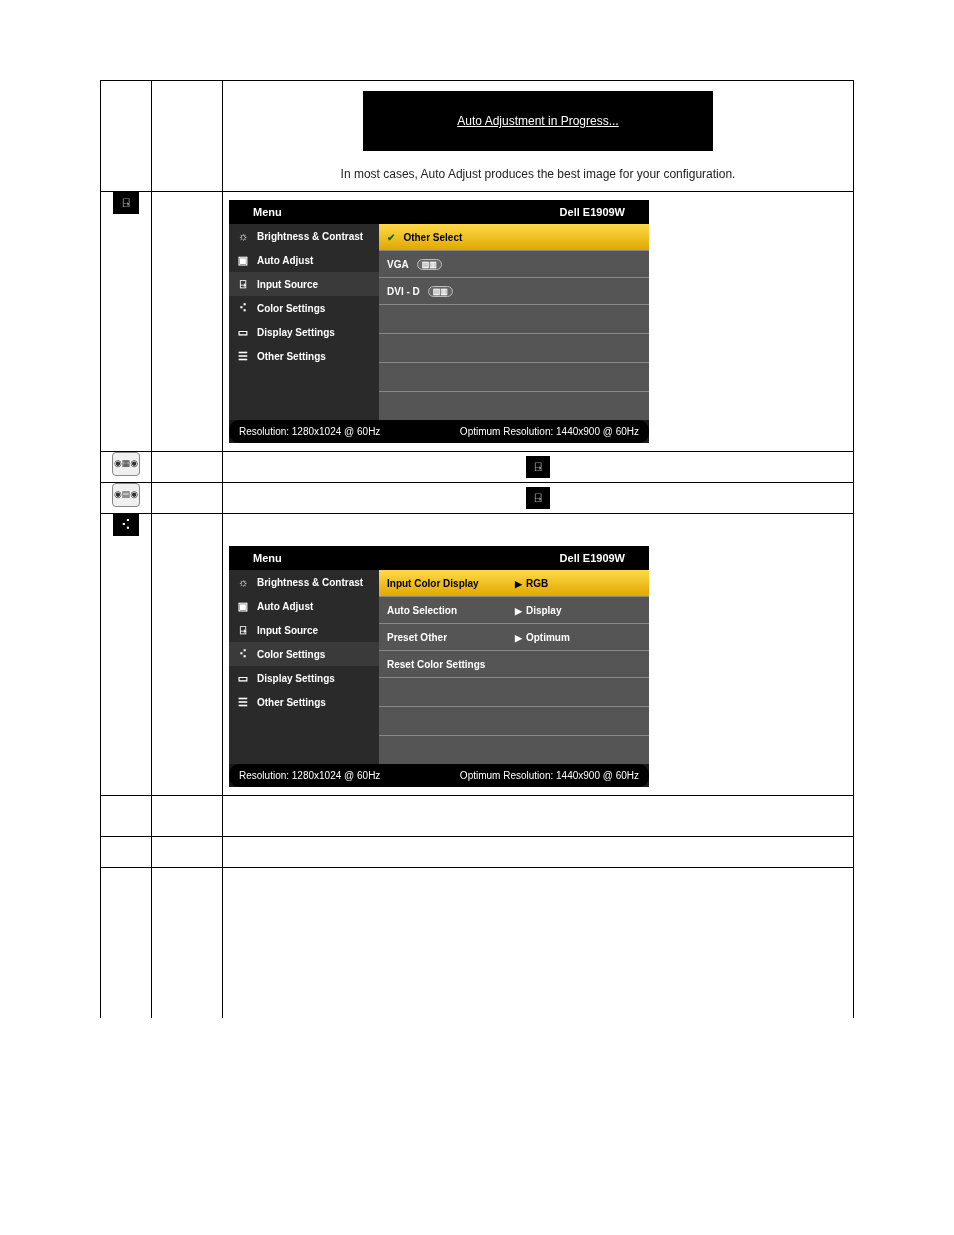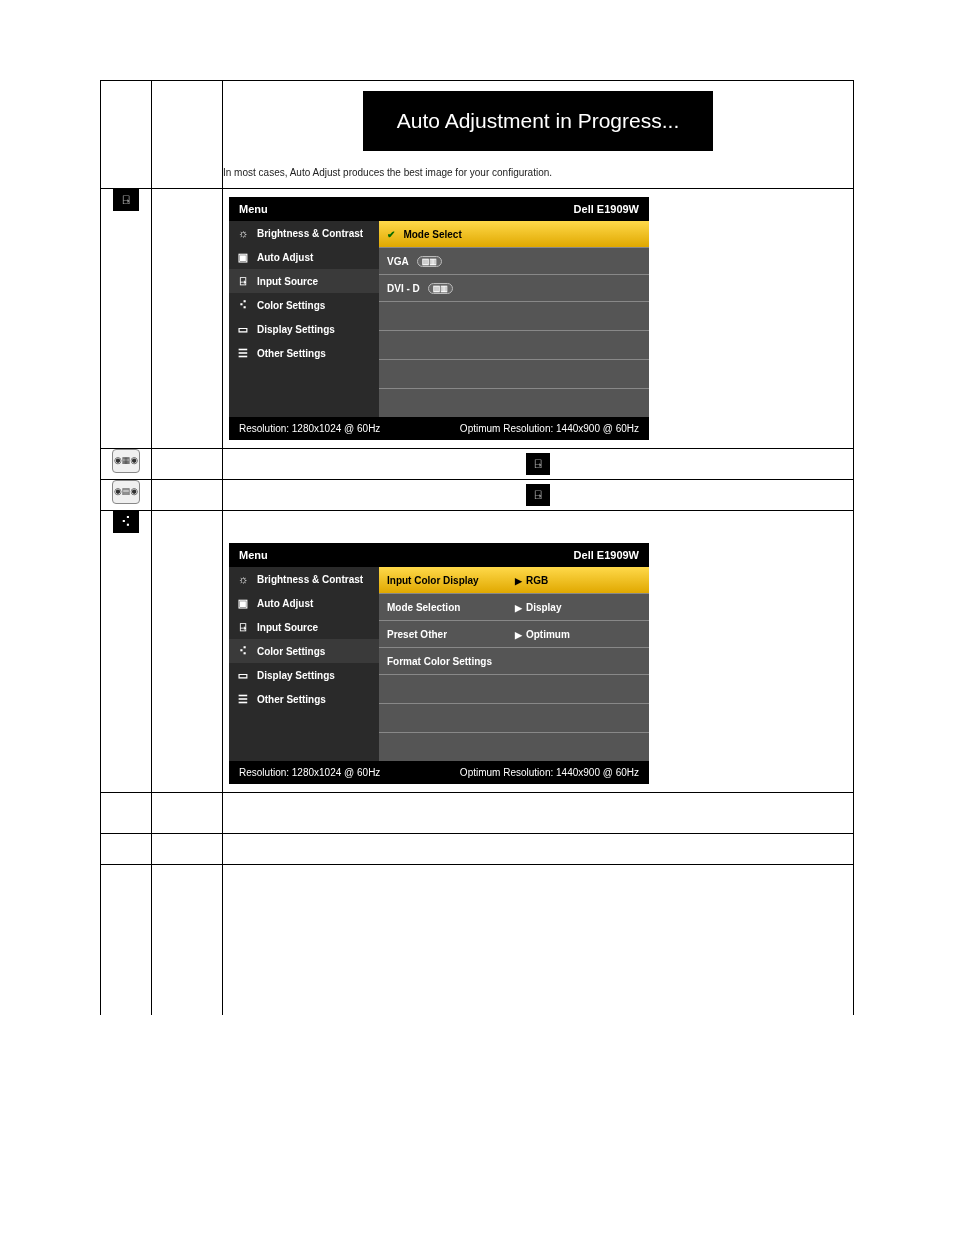--- a/index.html
+++ b/index.html
@@ -38,44 +38,45 @@
     padding: 0;
   }
   .progress-box {
     display: block;
     margin: 10px auto 10px auto;
     width: 350px;
     height: 60px;
     background: #000;
     color: #fff;
     font-family: Arial, sans-serif;
-    font-size: 21px;
+    font-size: 12px;
     line-height: 60px;
     text-align: center;
+    text-decoration: underline;
   }
   .caption {
-    text-align: left;
+    text-align: center;
     font-family: Verdana, sans-serif;
-    font-size: 10px;
+    font-size: 12px;
     color: #222;
     padding: 6px 0 10px 0;
   }
   
   .osd {
     width: 420px;
     margin: 8px 0 8px 6px;
     background: #1a1a1a;
     color: #fff;
     font-family: Arial, sans-serif;
     font-size: 10px;
   }
   .osd-header {
     display: flex;
     justify-content: space-between;
-    padding: 6px 10px;
+    padding: 6px 24px;
     font-weight: bold;
     background: #000;
     font-size: 11px;
   }
   .osd-body {
     display: flex;
   }
   .osd-left {
     width: 150px;
     background: #2a2a2a;
@@ -109,20 +110,21 @@
     background: linear-gradient(#ffd94a, #e0a800);
     color: #000;
   }
   .osd-rrow.blank { min-height: 22px; }
   .osd-footer {
     display: flex;
     justify-content: space-between;
     padding: 6px 10px;
     background: #000;
     font-size: 10px;
+    border-radius: 10px;
   }
   .glyph {
     display: inline-flex;
     width: 16px;
     height: 14px;
     align-items: center;
     justify-content: center;
     font-size: 11px;
     line-height: 1;
   }
@@ -227,21 +229,21 @@
                     <span>Display Settings</span>
                   </div>
           <div class="osd-item">
                     <span class="glyph">☰</span>
                     <span>Other Settings</span>
                   </div>
         </div>
         <div class="osd-right">
           <div class="osd-rrow highlight">
                     <span style="color:#0a6b00;font-weight:bold">✔</span>
-                    <span>Mode Select</span>
+                    <span>Other Select</span>
                   </div>
           <div class="osd-rrow">
                     <span>VGA</span>
                     <span class="port-badge">▥▥</span>
                   </div>
           <div class="osd-rrow">
                     <span>DVI - D</span>
                     <span class="port-badge">▥▥</span>
                   </div>
           <div class="osd-rrow blank"></div>
@@ -320,29 +322,29 @@
                     <span class="glyph">☰</span>
                     <span>Other Settings</span>
                   </div>
         </div>
         <div class="osd-right">
           <div class="osd-rrow highlight">
             <span style="flex:0 0 120px">Input Color Display</span>
             <span style="color:#000"><span class="tri">▶</span><span>RGB</span></span>
           </div>
           <div class="osd-rrow">
-            <span style="flex:0 0 120px">Mode Selection</span>
+            <span style="flex:0 0 120px">Auto Selection</span>
             <span><span class="tri">▶</span><span>Display</span></span>
           </div>
           <div class="osd-rrow">
             <span style="flex:0 0 120px">Preset Other</span>
             <span><span class="tri">▶</span><span>Optimum</span></span>
           </div>
           <div class="osd-rrow">
-            <span>Format Color Settings</span>
+            <span>Reset Color Settings</span>
           </div>
           <div class="osd-rrow blank"></div>
           <div class="osd-rrow blank"></div>
           <div class="osd-rrow blank" style="border-bottom:none"></div>
         </div>
       </div>
       <div class="osd-footer">
         <span>Resolution: 1280x1024 @ 60Hz</span>
         <span>Optimum Resolution: 1440x900 @ 60Hz</span>
       </div>

